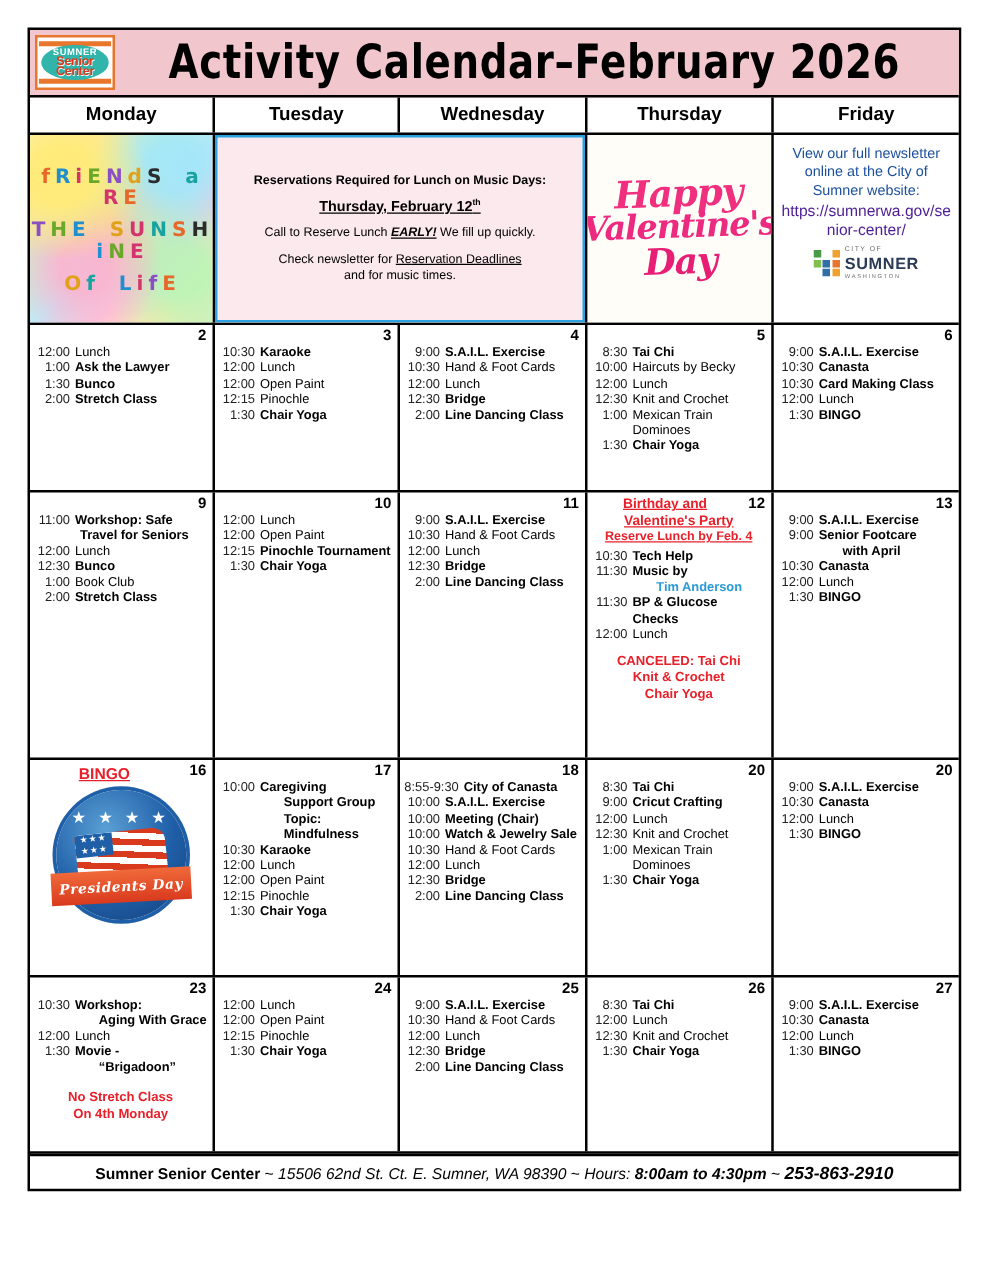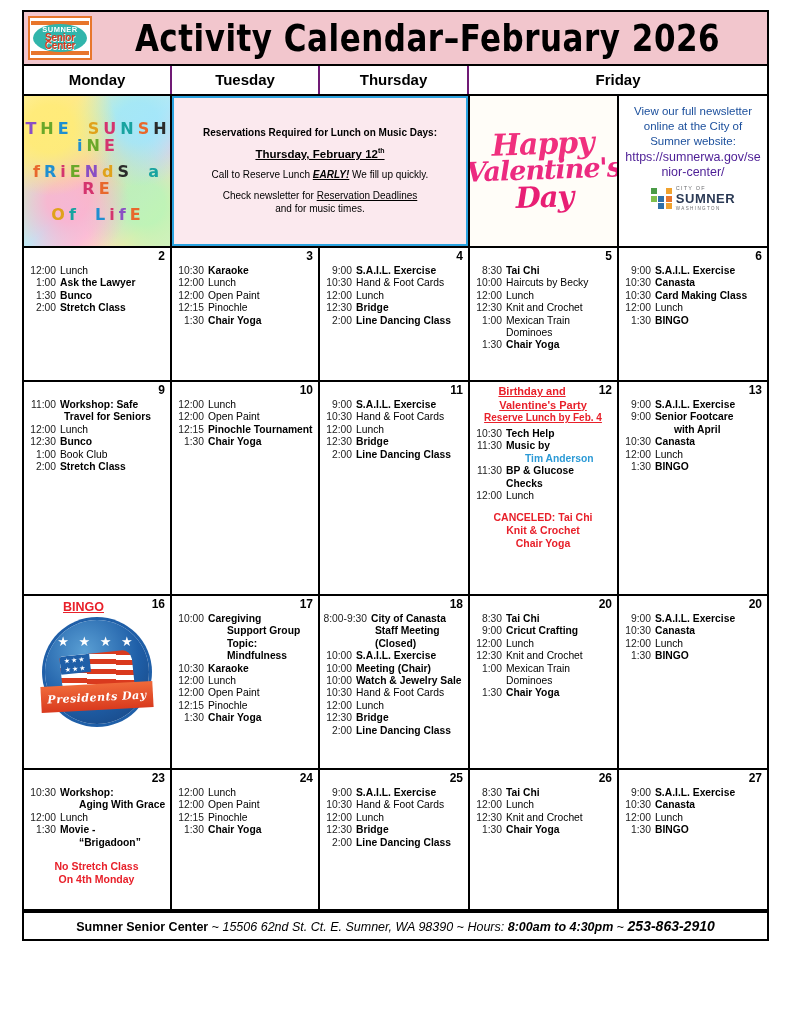--- a/index.html
+++ b/index.html
@@ -3,21 +3,21 @@
 <meta charset="utf-8">
 <style>
   * { box-sizing: border-box; }
   html, body { margin:0; padding:0; }
   body {
     width: 791px; height: 1024px;
     background: #ffffff;
     font-family: "Liberation Sans", sans-serif;
     -webkit-font-smoothing: antialiased;
   }
-  .page { width:668px; height:1024px; padding: 10px 22px 18px 22px; }
+  .page { width:668px; height:1024px; padding: 22px 22px 18px 22px; }
   .frame { border: 2px solid #000; width: 747px; }
 
   
   .header { display:flex; align-items:stretch; background:#f2c6cd; height:54px;
             border-bottom:2px solid #000; }
   .logo-box { width:64px; min-width:64px; margin:4px 2px 4px 4px; border:2px solid #e8762c;
               background:#ffffff; display:flex; align-items:center; justify-content:center; padding:1px;}
   .logo-inner { width:100%; height:100%; position:relative; background:#ffffff; overflow:hidden;}
   .logo-bar-top { position:absolute; top:2px; left:0; right:0; height:4px; background:#e8762c;}
   .logo-bar-bot { position:absolute; bottom:2px; left:0; right:0; height:4px; background:#e8762c;}
@@ -27,21 +27,21 @@
   .logo-sumner { font-size:7.5px; font-weight:bold; color:#ffffff; letter-spacing:.5px; line-height:8px;}
   .logo-sc { font-size:10px; font-weight:bold; color:#d93a1e; line-height:8.5px; letter-spacing:-.2px;
              text-shadow: 0.5px 0.5px 0 #ffffff; text-align:center;}
   .title { flex:1; display:flex; align-items:center; justify-content:center;
            font-family:"DejaVu Sans", sans-serif; font-weight:bold; font-size:31px;
            letter-spacing:.5px; color:#000; padding-right:6px; transform: scaleY(1.22);}
   .title span { display:inline-block; }
 
   
   .dow { display:flex; border-bottom:2px solid #000; }
-  .dow > div { border-right:2px solid #701a75; text-align:center; font-weight:bold;
+  .dow > div { border-right:2px solid #000000; text-align:center; font-weight:bold;
                font-size:15px; padding:5px 0 6px 0; }
   .dow > div:last-child { border-right:none; }
 
   
   .c0 { width:148px; min-width:148px; }
   .c1 { width:148px; min-width:148px; }
   .c2 { width:150px; min-width:150px; }
   .c3 { width:149px; min-width:149px; }
   .c4 { width:148px; min-width:148px; flex:1;}
 
@@ -173,32 +173,33 @@
         </div>
       </div>
       <div class="title">
         <span>Activity Calendar–February 2026</span>
       </div>
     </div>
 
     <div class="dow">
       <div class="c0">Monday</div>
       <div class="c1">Tuesday</div>
+      <div class="c2">Wednesday</div>
       <div class="c3">Thursday</div>
       <div class="c4">Friday</div>
     </div>
 
     <div class="row banner-row">
       <div class="cell c0">
         <div class="art-friends">
           <div class="art-line">
-            <span class="l k5">T</span><span class="l k4">H</span><span class="l k2">E</span>&nbsp;&nbsp;<span class="l k6">S</span><span class="l k3">U</span><span class="l k8">N</span><span class="l k1">S</span><span class="l k7">H</span><span class="l k2">i</span><span class="l k4">N</span><span class="l k3">E</span>
+            <span class="l k1">f</span><span class="l k2">R</span><span class="l k3">i</span><span class="l k4">E</span><span class="l k5">N</span><span class="l k6">d</span><span class="l k7">S</span>&nbsp;&nbsp;<span class="l k8">a</span><span class="l k3">R</span><span class="l k1">E</span>
           </div>
           <div class="art-line">
-            <span class="l k1">f</span><span class="l k2">R</span><span class="l k3">i</span><span class="l k4">E</span><span class="l k5">N</span><span class="l k6">d</span><span class="l k7">S</span>&nbsp;&nbsp;<span class="l k8">a</span><span class="l k3">R</span><span class="l k1">E</span>
+            <span class="l k5">T</span><span class="l k4">H</span><span class="l k2">E</span>&nbsp;&nbsp;<span class="l k6">S</span><span class="l k3">U</span><span class="l k8">N</span><span class="l k1">S</span><span class="l k7">H</span><span class="l k2">i</span><span class="l k4">N</span><span class="l k3">E</span>
           </div>
           <div class="art-line">
             <span class="l k6">O</span><span class="l k8">f</span>&nbsp;&nbsp;<span class="l k2">L</span><span class="l k3">i</span><span class="l k5">f</span><span class="l k1">E</span>
           </div>
         </div>
       </div>
 
       <div class="cell c1 c2" style="width:298px;min-width:298px;">
         <div class="notice">
           <div class="n1">Reservations Required for Lunch on Music Days:</div>
@@ -560,24 +561,23 @@
               <span class="t">1:30</span>
               <span class="n b">Chair Yoga</span>
             </div>
         </div>
       </div>
 
       <div class="cell c2">
         <div class="daynum">18</div>
         <div class="evlist">
           <div class="ev">
-              <span class="t wide">8:00-9:30</span>
+              <span class="t wide">8:55-9:30</span>
               <span class="n b">City of Canasta</span>
             </div>
-          <div class="cont ind">Staff Meeting (Closed)</div>
           <div class="ev">
               <span class="t">10:00</span>
               <span class="n b">S.A.I.L. Exercise</span>
             </div>
           <div class="ev">
               <span class="t">10:00</span>
               <span class="n b">Meeting (Chair)</span>
             </div>
           <div class="ev">
               <span class="t">10:00</span>

